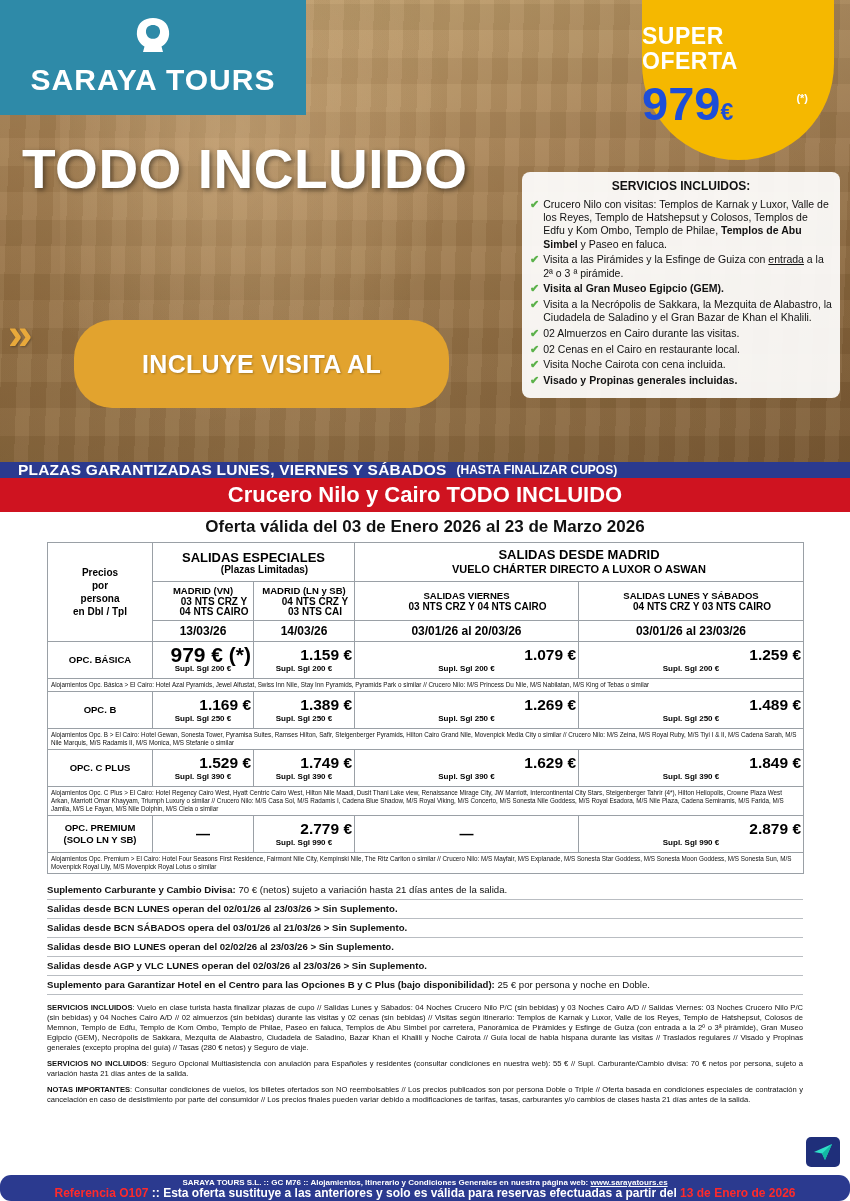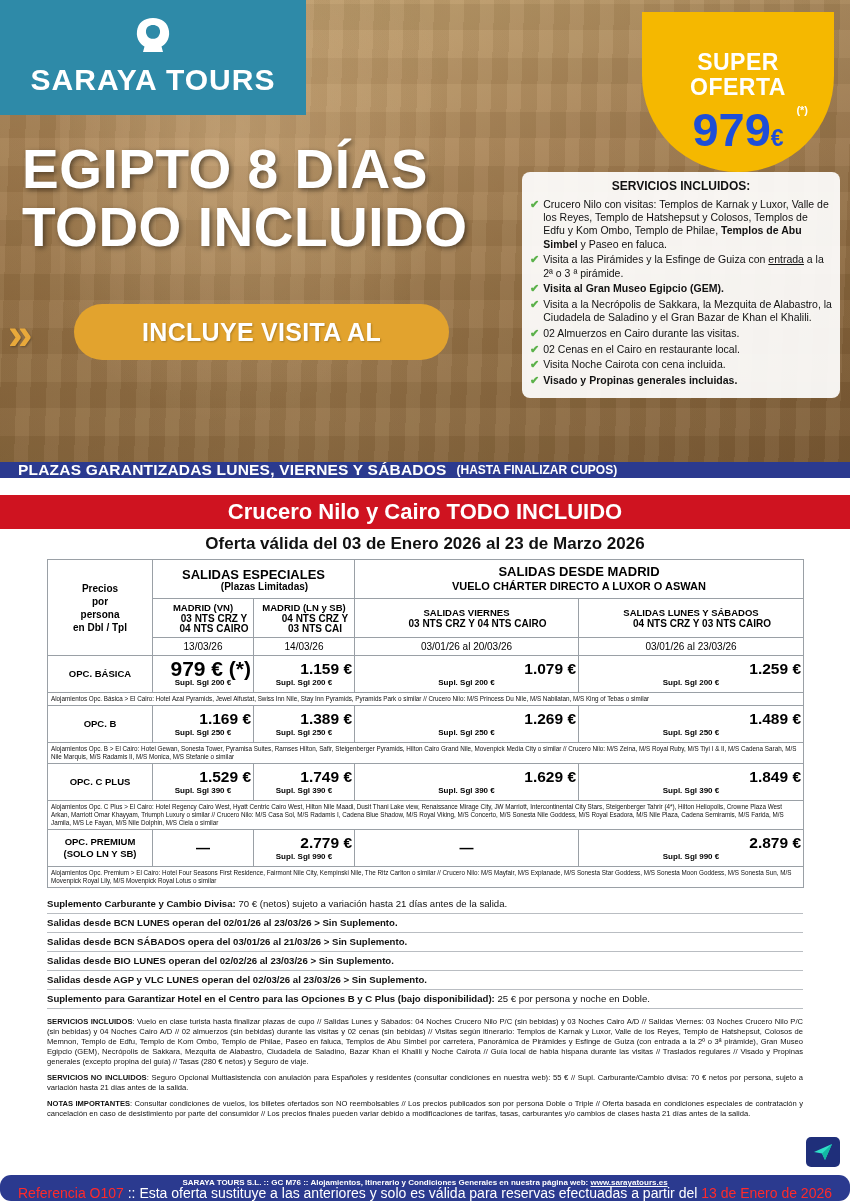--- a/index.html
+++ b/index.html
@@ -62,23 +62,22 @@
   }
 
   .super-oferta {
     position: absolute;
     right: 16px; top: 0;
     width: 192px; height: 160px;
     background: #f5b800;
     border-bottom-left-radius: 96px;
     border-bottom-right-radius: 96px;
     z-index: 6;
-    text-align: center;
-    padding-top: 38px;
-    margin-top: 12px;
+    text-align: left;
+    padding-top: 24px;
   }
   .so-line {
     color: #ffffff;
     font-size: 23px;
     font-weight: bold;
     line-height: 25px;
     letter-spacing: .5px;
   }
   .so-price {
     color: #1d4ed8;
@@ -115,22 +114,22 @@
     font-size: 44px;
     font-weight: bold;
     letter-spacing: -6px;
     line-height: 44px;
     z-index: 5;
     text-shadow: 1px 1px 2px rgba(0,0,0,.3);
   }
 
   .museo-badge {
     position: absolute;
-    left: 74px; top: 304px;
-    width: 375px; height: 56px;
+    left: 74px; top: 320px;
+    width: 375px; height: 88px;
     background: #e2a32e;
     border-radius: 38px;
     display: flex;
     align-items: center;
     justify-content: center;
     z-index: 5;
   }
   .museo-badge div {
     color: #ffffff;
     font-size: 25px;
@@ -191,21 +190,20 @@
   .band-crucero {
     width: 850px;
     height: 34px;
     background: #cf1320;
     color: #ffffff;
     display: flex;
     align-items: center;
     justify-content: center;
     font-size: 22px;
     font-weight: bold;
-    margin-top: 17px;
   }
 
   .band-oferta {
     width: 850px;
     height: 30px;
     display: flex;
     align-items: center;
     justify-content: center;
     font-size: 17px;
     font-weight: bold;
@@ -240,22 +238,22 @@
   }
   .hdr-small {
     text-align: center;
     font-size: 9.5px;
     font-weight: bold;
     line-height: 12px;
     padding: 3px 2px;
   }
   .hdr-date {
     text-align: center;
-    font-size: 10px;
-    font-weight: normal;
+    font-size: 12px;
+    font-weight: bold;
     padding: 3px 2px;
   }
   .col-precios {
     text-align: center;
     font-size: 10px;
     font-weight: bold;
     line-height: 13px;
   }
   .opc-cell {
     text-align: center;
@@ -318,21 +316,21 @@
     left: 0; bottom: 0;
     width: 850px;
     height: 26px;
     background: #2b3a8f;
     color: #ffffff;
     text-align: center;
     padding-top: 2px;
     border-radius: 11px;
   }
   .footer .l1 { font-size: 8px; font-weight: bold; line-height: 11px; }
-  .footer .l2 { font-size: 14px; font-weight: normal; line-height: 11px; }
+  .footer .l2 { font-size: 12px; font-weight: bold; line-height: 11px; }
   .ref-red { color: #ff2a2a; }
   .footer .l1 .link { color: #ffffff; text-decoration: underline; }
 
   .send-btn {
     position: absolute;
     right: 10px; bottom: 34px;
     width: 34px; height: 30px;
     background: #1f2f7a;
     border-radius: 5px;
     display: flex;
@@ -354,21 +352,20 @@
   </div>
 
   <div class="super-oferta">
     <div class="so-line">SUPER</div>
     <div class="so-line">OFERTA</div>
     <div class="so-price"><span>979</span><span class="eur">€</span></div>
     <div class="so-ast">(*)</div>
   </div>
 
   <div class="hero-title">
-    <div>EGIPTO 8 DÍAS</div>
     <div>TODO INCLUIDO</div>
   </div>
 
   <div class="chevrons">»</div>
 
   <div class="museo-badge">
     <div>INCLUYE VISITA AL</div>
   </div>
 
   <div class="servicios-card">

